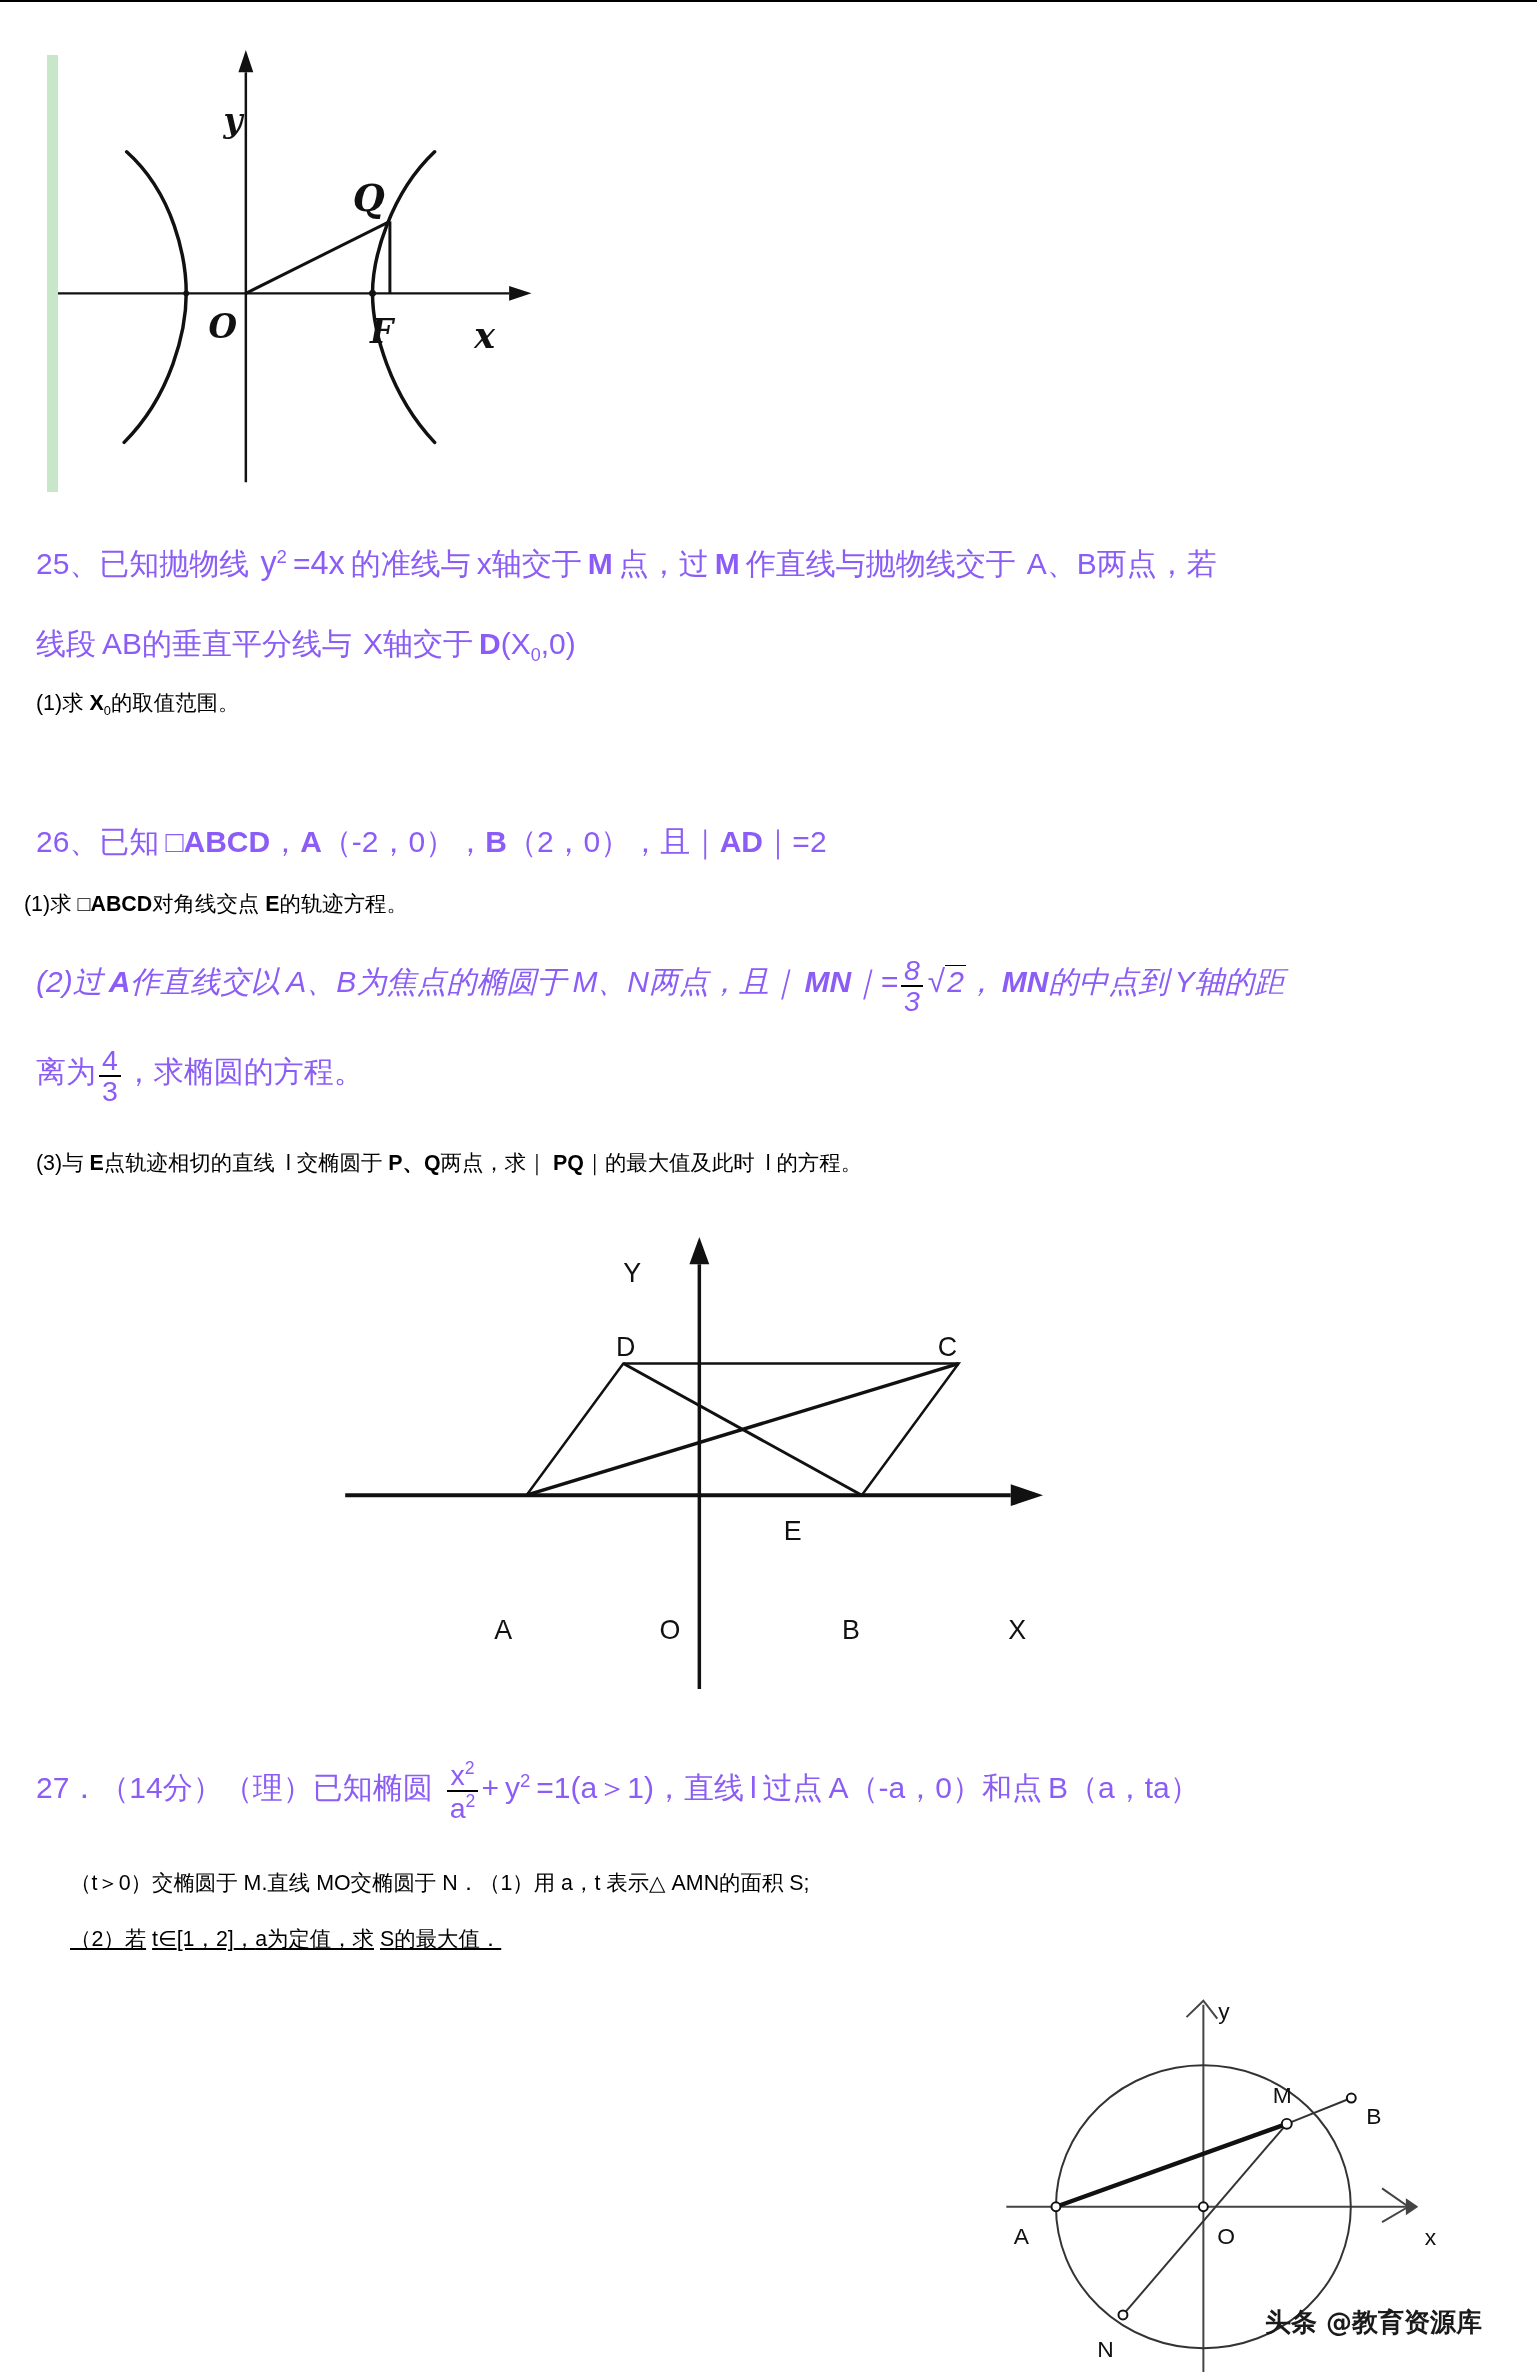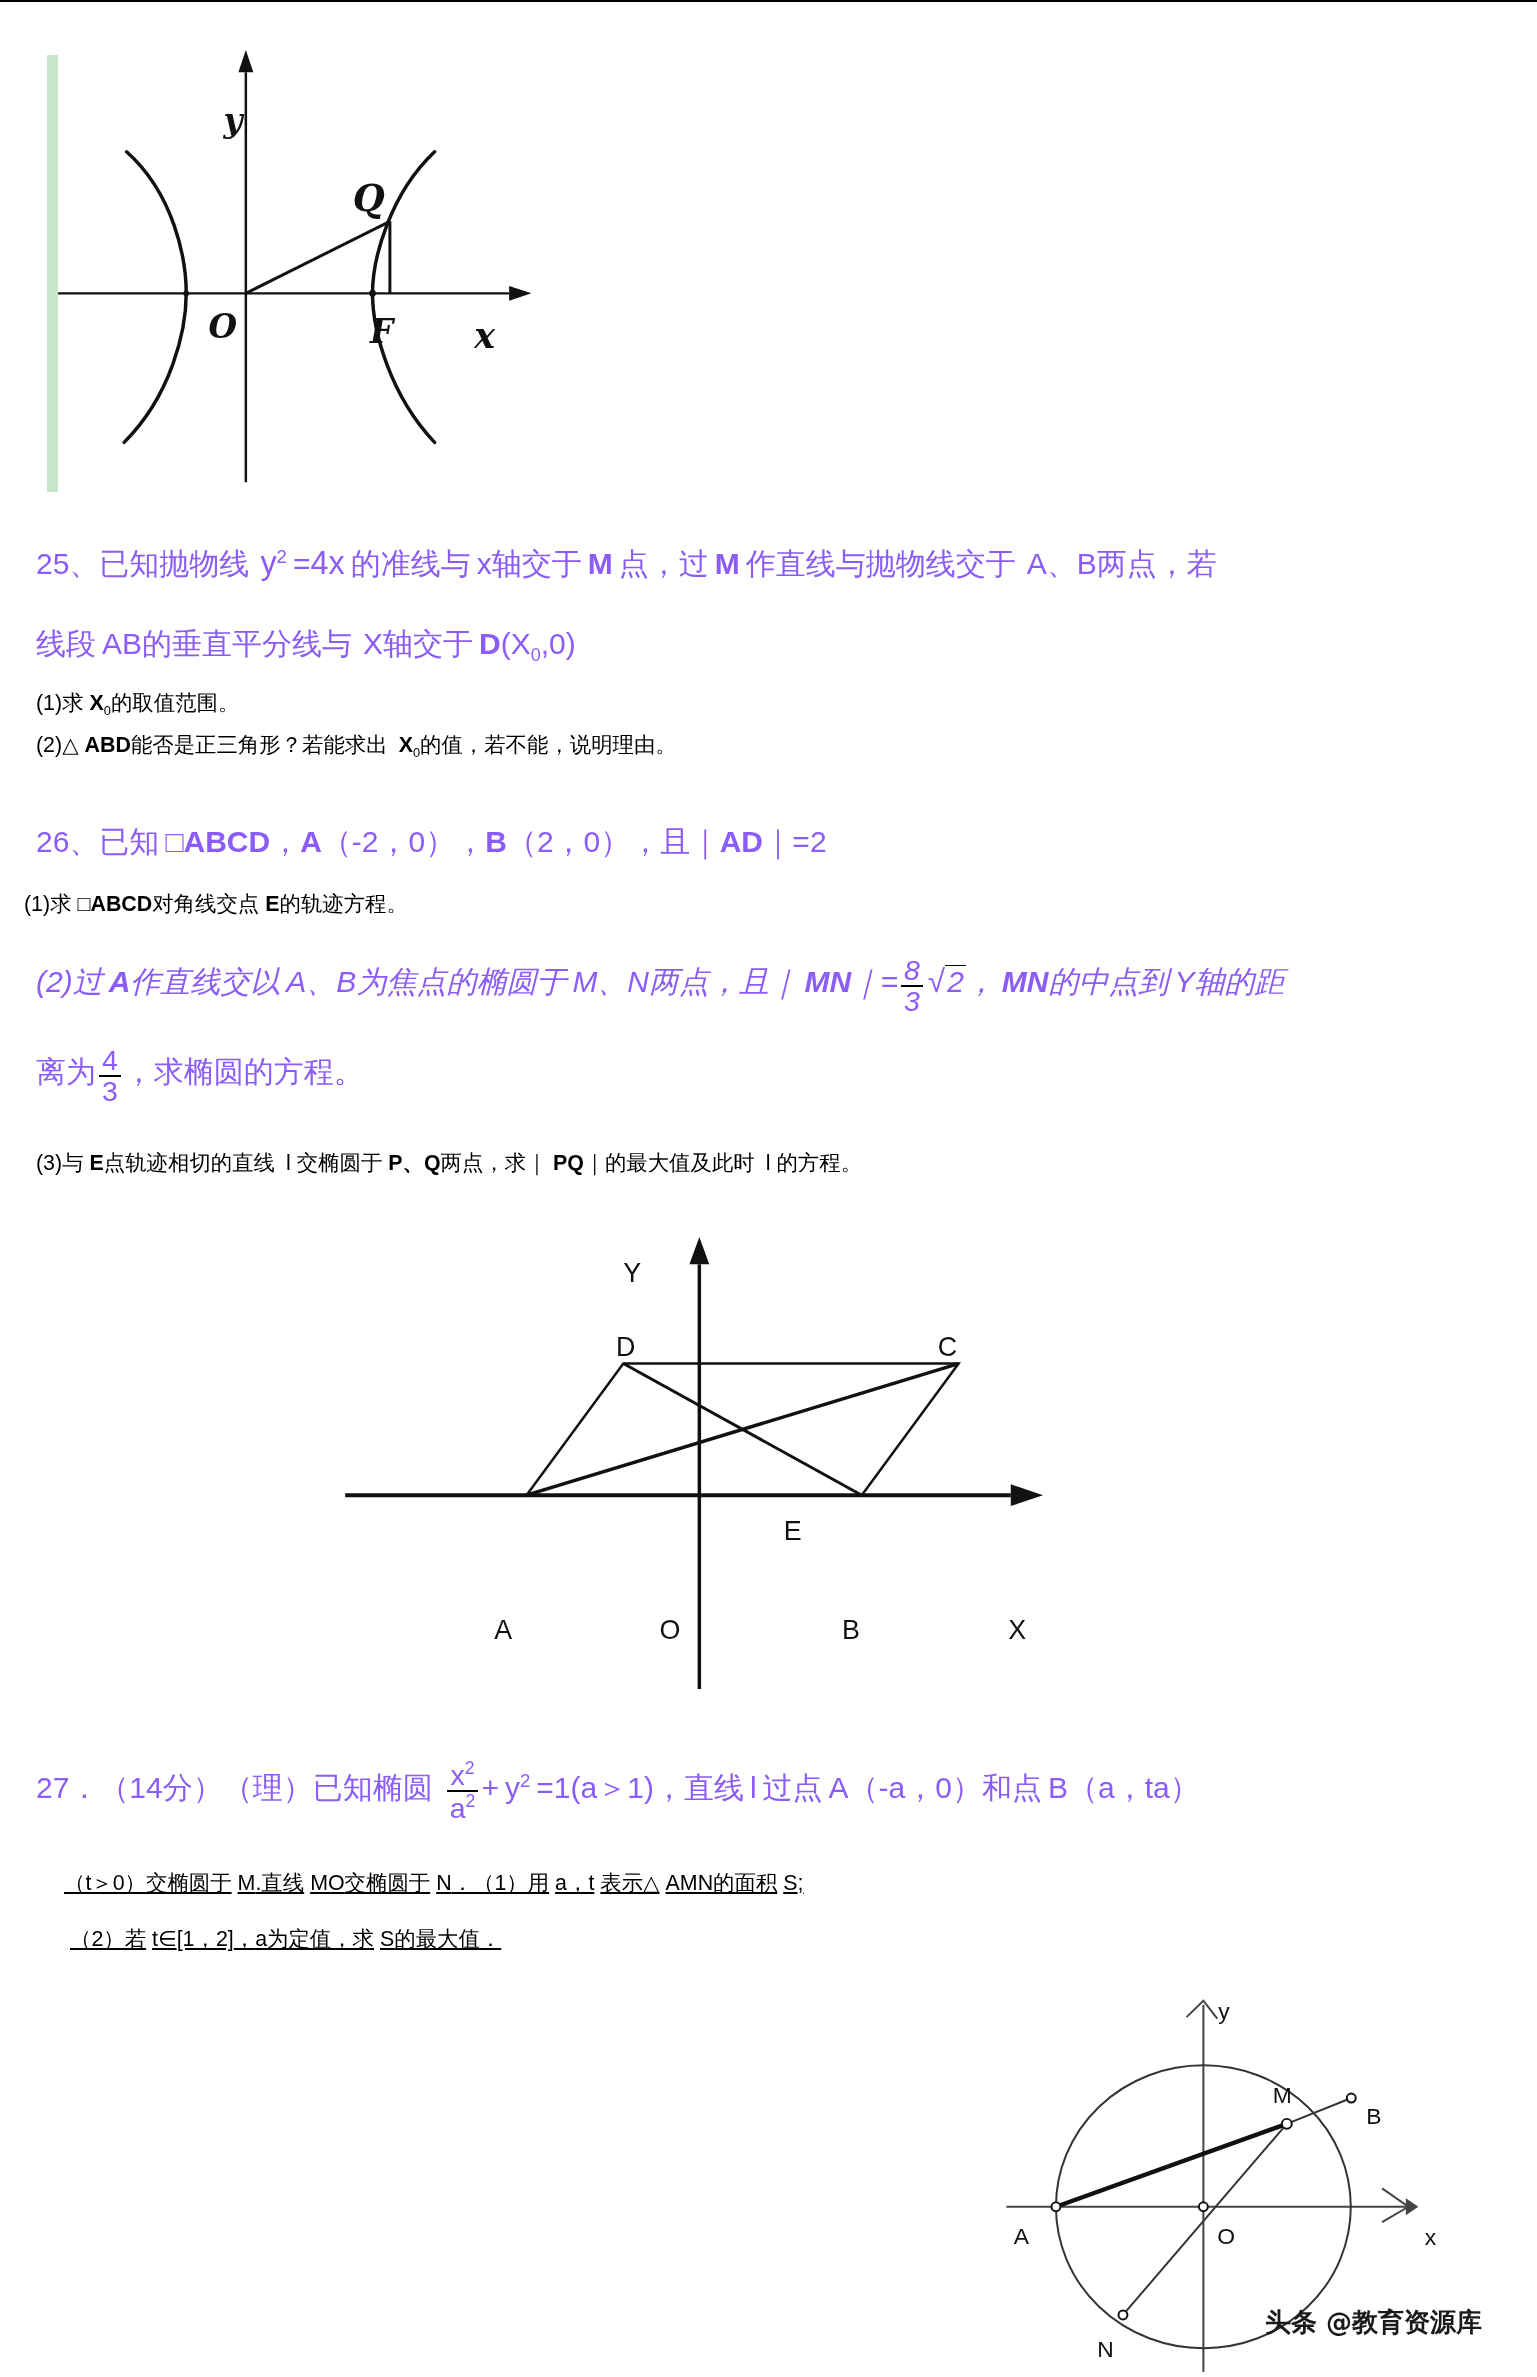--- a/index.html
+++ b/index.html
@@ -129,23 +129,20 @@
   </div>
 
   <div class="q" style="left:36px; top:629px;">
     <span>线段</span><span class="sp-s"></span><span>AB</span><span>的垂直平分线与</span><span class="sp"></span><span>X</span><span>轴交于</span><span class="sp-s"></span><span style="font-weight:bold;">D</span><span>(</span><span>X</span><sub class="e">0</sub><span>,0)</span>
   </div>
 
   <div class="sub" style="left:36px; top:688px;">
     <span>(1)求</span><span class="sp-s"></span><span style="font-weight:bold;">X</span><sub class="e">0</sub><span>的取值范围。</span>
   </div>
 
-  <div class="sub" style="left:36px; top:730px;">
-    <span>(2)△</span><span class="sp-s"></span><span style="font-weight:bold;">ABD</span><span>能否是正三角形？若能求出</span><span class="sp"></span><span style="font-weight:bold;">X</span><sub class="e">0</sub><span>的值，若不能，说明理由。</span>
-  </div>
 
   <div class="q" style="left:36px; top:827px;">
     <span>26、已知</span><span class="sp-s"></span><span>□</span><span style="font-weight:bold;">ABCD</span><span>，</span><span style="font-weight:bold;">A</span><span>（-2，0）</span><span>，</span><span style="font-weight:bold;">B</span><span>（2，0）</span><span>，且｜</span><span style="font-weight:bold;">AD</span><span>｜=2</span>
   </div>
 
   <div class="sub" style="left:24px; top:889px;">
     <span>(1)求</span><span class="sp-s"></span><span>□</span><span style="font-weight:bold;">ABCD</span><span>对角线交点</span><span class="sp-s"></span><span style="font-weight:bold;">E</span><span>的轨迹方程。</span>
   </div>
 
   <div class="q" style="left:36px; top:956px;font-style:italic;">
@@ -182,21 +179,21 @@
       <text x="728" y="900" font-size="54" font-family="Liberation Sans, sans-serif" fill="#111">O</text>
       <text x="1095" y="900" font-size="54" font-family="Liberation Sans, sans-serif" fill="#111">B</text>
       <text x="1430" y="900" font-size="54" font-family="Liberation Sans, sans-serif" fill="#111">X</text>
     </svg>
   </div>
 
   <div class="q" style="left:36px; top:1759px;">
     <span>27．（14分）（理）已知椭圆</span><span class="sp"></span><span class="mfrac"><span class="num"><span>x</span><sup class="e">2</sup></span><span class="den"><span>a</span><sup class="e">2</sup></span></span><span>+</span><span class="sp-s"></span><span>y</span><sup class="e">2</sup><span class="sp-s"></span><span>=</span><span>1</span><span>(a＞1)</span><span>，</span><span>直线</span><span class="sp-s"></span><span>l</span><span class="sp-s"></span><span>过点</span><span class="sp-s"></span><span>A</span><span>（-a，0）</span><span>和点</span><span class="sp-s"></span><span>B</span><span>（a，ta）</span>
   </div>
 
-  <div class="sub" style="left:64px; top:1868px;text-decoration:underline;">
+  <div class="sub" style="left:70px; top:1868px;">
     <span>（t＞0）交椭圆于</span><span class="sp-s"></span><span>M</span><span>.直线</span><span class="sp-s"></span><span>MO</span><span>交椭圆于</span><span class="sp-s"></span><span>N</span><span>．（1）用</span><span class="sp-s"></span><span>a，t</span><span class="sp-s"></span><span>表示△</span><span class="sp-s"></span><span>AMN</span><span>的面积</span><span class="sp-s"></span><span>S</span><span>;</span>
   </div>
 
   <div class="sub" style="left:70px; top:1924px;text-decoration:underline;">
     <span>（2）若</span><span class="sp-s"></span><span>t</span><span>∈</span><span>[1，2]</span><span>，</span><span>a</span><span>为定值，求</span><span class="sp-s"></span><span>S</span><span>的最大值．</span>
   </div>
 
   <div id="fig-ellipse">
     <svg width="571" height="412" viewBox="0 0 1150 830">
 

